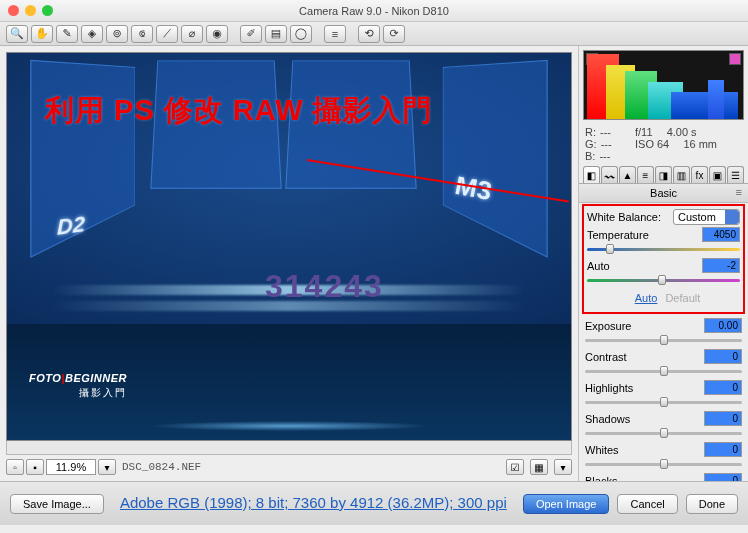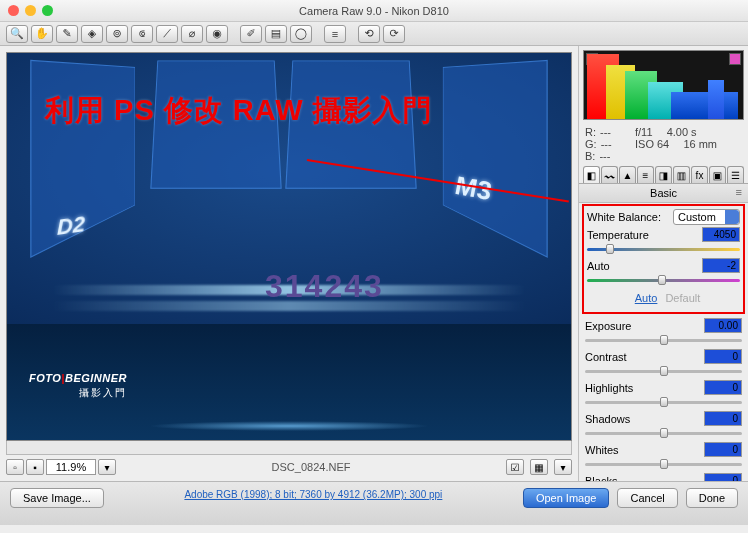--- a/index.html
+++ b/index.html
@@ -29,55 +29,55 @@
 .watermark-num { position:absolute; left:258px; top:215px; font-size:32px; color:#5a4a95; font-weight:bold; letter-spacing:2px; }
 .watermark-logo { position:absolute; left:22px; bottom:40px; color:#fff; }
 .wm-main { font-size:22px; font-style:italic; font-weight:bold; letter-spacing:0.5px; }
 .wm-slash { color:#e00; }
 .wm-sub { font-size:10px; text-align:right; letter-spacing:2px; margin-top:-2px; }
 .scroll-h { height:14px; background:#e8e8e8; border:1px solid #b8b8b8; border-top:none; display:flex; align-items:center; }
 .preview-footer { display:flex; align-items:center; padding-top:4px; gap:6px; }
 .zoom-box { display:flex; align-items:center; gap:2px; }
 .zoom-btn { width:18px; height:16px; background:linear-gradient(#fff,#ddd); border:1px solid #999; border-radius:2px; display:flex; align-items:center; justify-content:center; font-size:10px; }
 .zoom-val { width:50px; height:16px; background:#fff; border:1px solid #999; display:flex; align-items:center; justify-content:center; }
-.filename { flex:1; text-align:center; color:#555; }
+.filename { flex:1; text-align:left; color:#555;font-family:Liberation Mono, monospace; }
 .right { width:170px; background:#ededed; border-left:1px solid #c0c0c0; display:flex; flex-direction:column; }
 .histo-box { height:70px; background:#151515; margin:4px; border:1px solid #888; position:relative; overflow:hidden; }
 .histo-box::before, .histo-box::after { content:""; position:absolute; top:2px; width:10px; height:10px; border:1px solid #555; }
 .histo-box::before { left:2px; background:linear-gradient(135deg,#000,#333); }
 .histo-box::after { right:2px; background:#e050c0; }
 .hpeak { position:absolute; bottom:0; }
 .meta-box { padding:2px 6px 4px; color:#444; font-size:10px; display:flex; }
 .meta-col1 { width:50px; }
 .meta-row { display:flex; gap:4px; line-height:12px; }
 .tabstrip { display:flex; gap:1px; padding:0 4px; border-bottom:1px solid #aaa; }
 .ptab { width:17px; height:17px; background:linear-gradient(#f0f0f0,#d4d4d4); border:1px solid #999; border-bottom:none; border-radius:3px 3px 0 0; display:flex; align-items:center; justify-content:center; font-size:10px; }
 .ptab.active { background:linear-gradient(#fff,#ececec); }
 .panel-title { text-align:center; padding:3px 0; background:linear-gradient(#e8e8e8,#d8d8d8); border-bottom:1px solid #bbb; position:relative; }
 .panel-title::after { content:"≡"; position:absolute; right:6px; top:2px; color:#666; }
 .panel-body { flex:1; overflow:auto; padding:4px 6px; }
 .wb-section { border:2px solid #e00; padding:3px; margin:-3px -3px 4px; }
 .control-row { display:flex; align-items:center; gap:12px; margin-bottom:2px; }
 .control-row label { flex:1; }
-.val-box { width:38px; height:15px; background:#1d4ed8; border:1px solid #999; text-align:right; padding-right:3px; font-size:10px; }
+.val-box { width:38px; height:15px; background:#3b82f6; border:1px solid #999; text-align:right; padding-right:3px; font-size:10px; }
 .select-box { flex:1; height:16px; background:#fff; border:1px solid #999; display:flex; align-items:center; padding:0 4px; position:relative; border-radius:3px; }
 .select-box::after { content:""; position:absolute; right:0; top:0; bottom:0; width:14px; background:#4a7dd8; border-radius:0 3px 3px 0; }
 .slider { position:relative; height:10px; margin-bottom:4px; }
 .slider-track { position:absolute; left:0; right:0; top:4px; height:3px; background:#b8b8b8; border-radius:2px; }
 .slider-track.temp { background:linear-gradient(90deg,#2060c0,#ffd040); }
 .slider-track.tint { background:linear-gradient(90deg,#20b050,#d040d0); }
 .slider-thumb { position:absolute; top:0; width:8px; height:10px; background:linear-gradient(#fff,#c8c8c8); border:1px solid #888; border-radius:2px; transform:translateX(-50%); }
 .autodefault { text-align:center; padding:3px 0 5px; }
 .autodefault a { color:#2060c0; text-decoration:underline; margin:0 8px; cursor:pointer; }
 .autodefault .dis { color:#aaa; text-decoration:none; }
-.footer { height:44px; background:linear-gradient(#e8e8e8,#d4d4d4); border-top:1px solid #b8b8b8; display:flex; align-items:flex-start; padding:6px 10px; gap:8px; }
+.footer { height:44px; background:linear-gradient(#e8e8e8,#d4d4d4); border-top:1px solid #b8b8b8; display:flex; align-items:flex-start; padding:12px 10px; gap:8px; }
 .btn { height:20px; padding:0 12px; background:linear-gradient(#fff,#e4e4e4); border:1px solid #9a9a9a; border-radius:4px; display:flex; align-items:center; }
 .btn.primary { background:linear-gradient(#6aa8f0,#2a6ad0); color:#fff; border-color:#2558a8; }
 .meta-link { flex:1; text-align:center; }
-.meta-link a { color:#2060c0; text-decoration:underline; font-size:10px; }
+.meta-link a { color:#2060c0; text-decoration:underline; font-size:15px; }
 </style>
 </head>
 <body>
 
 <div class="titlebar">
   <div class="tb-dots">
     <div class="tb-dot" style="background:#ff5f57"></div>
     <div class="tb-dot" style="background:#febc2e"></div>
     <div class="tb-dot" style="background:#28c840"></div>
   </div>

